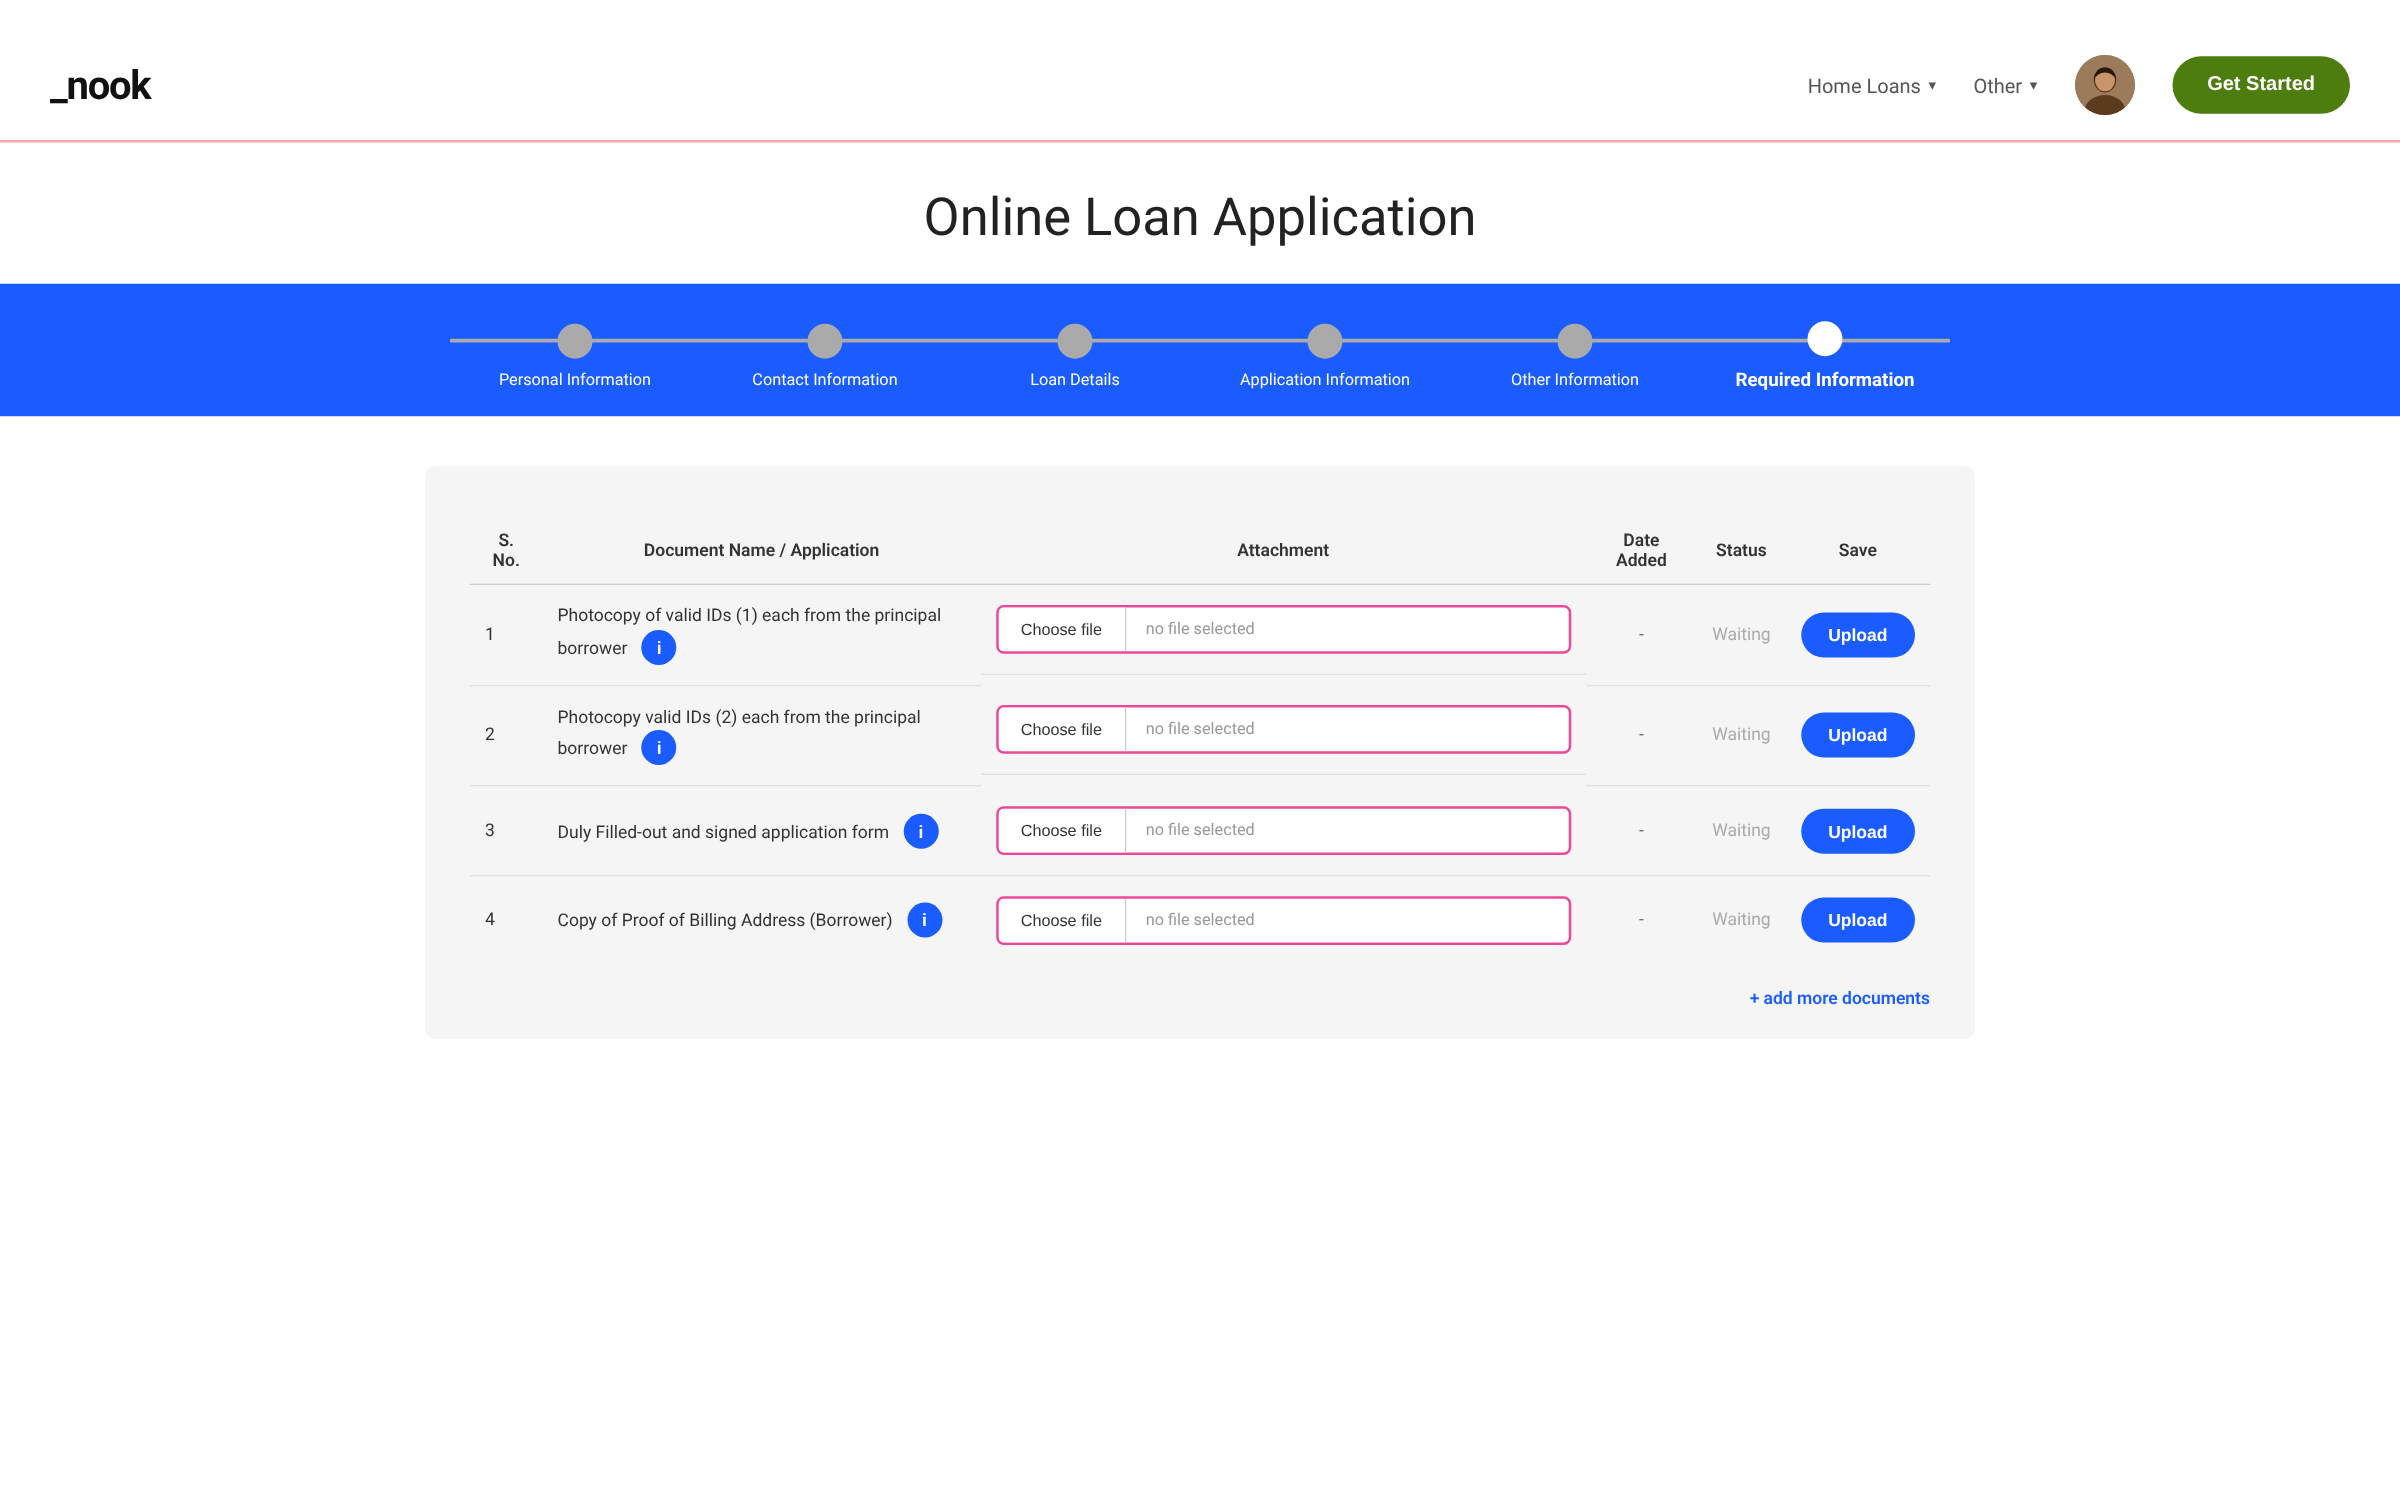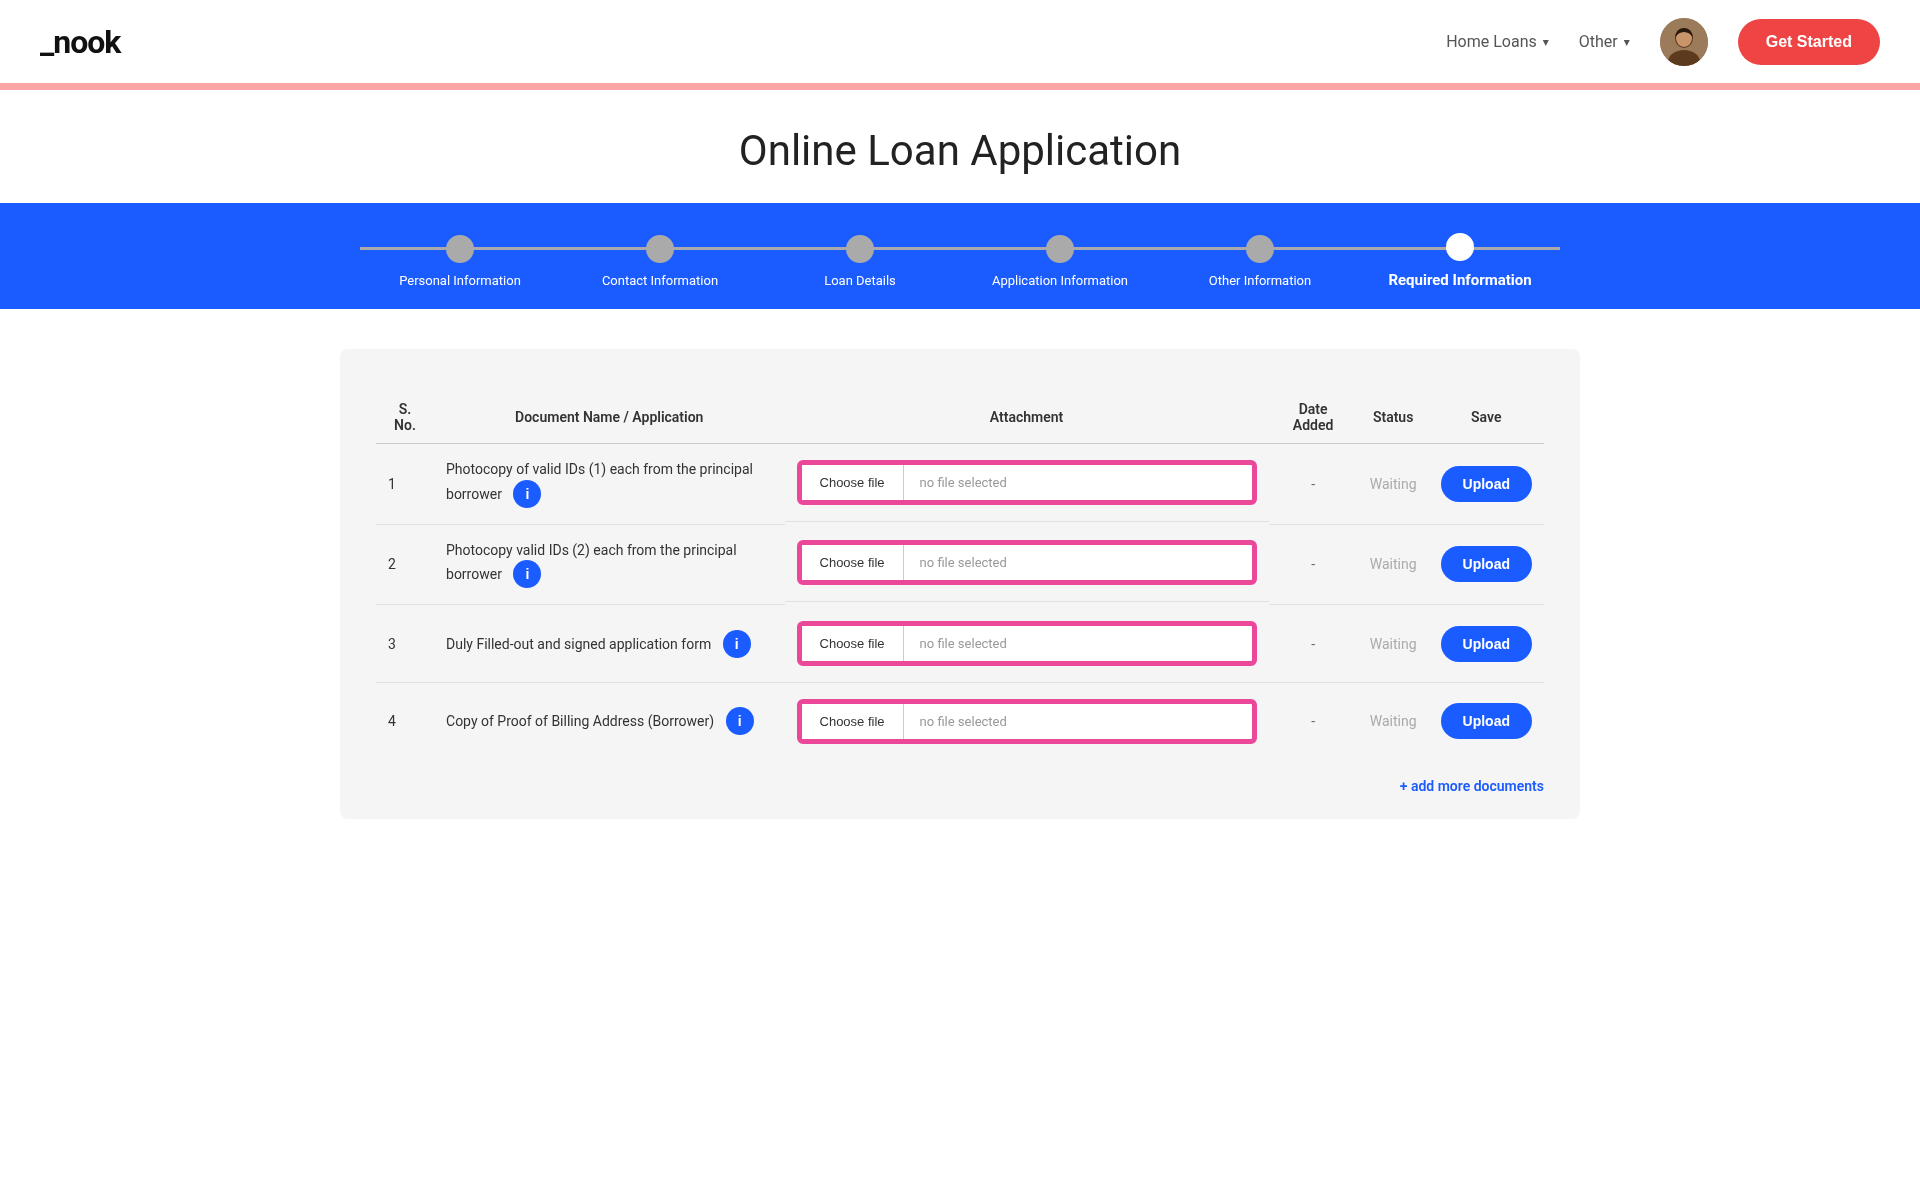--- a/index.html
+++ b/index.html
@@ -1,29 +1,29 @@
 <!DOCTYPE html>
 <html><head>
   <meta charset="utf-8">
   <style>
     * { box-sizing: border-box; margin: 0; padding: 0; }
     body { font-family: -apple-system, BlinkMacSystemFont, 'Segoe UI', Roboto, sans-serif; background: #fff; color: #333; }
 
     
     .navbar {
       display: flex; align-items: center; justify-content: space-between;
-      padding: 0 40px; height: 90px; border-bottom: 7px solid #fca5a5;
+      padding: 0 40px; height: 90px; border-bottom: 2px solid #fca5a5; margin-top: 24px;
     }
     .logo { font-size: 32px; font-weight: 700; color: #111; letter-spacing: -1px; }
     .nav-right { display: flex; align-items: center; gap: 30px; }
     .nav-link { font-size: 16px; color: #555; display: flex; align-items: center; gap: 6px; cursor: pointer; }
     .nav-link .chevron { font-size: 12px; }
     .avatar { width: 48px; height: 48px; border-radius: 50%; background: #8B7355; overflow: hidden; display: flex; align-items: center; justify-content: center; font-size: 20px; }
     .get-started-btn {
-      background: #ef4444; color: #fff; border: none; border-radius: 30px;
+      background: #4d7c0f; color: #fff; border: none; border-radius: 30px;
       padding: 14px 28px; font-size: 16px; font-weight: 600; cursor: pointer;
     }
 
     
     .page-title { text-align: center; padding: 36px 0 0; font-size: 42px; font-weight: 400; color: #222; }
 
     
     .stepper-bar {
       background: #1a5cff; margin-top: 28px; padding: 30px 48px 20px;
     }
@@ -79,21 +79,21 @@
     .doc-name { color: #333; font-size: 14px; max-width: 300px; line-height: 1.4; }
     .info-btn {
       width: 28px; height: 28px; border-radius: 50%; background: #1a5cff;
       color: #fff; font-size: 14px; font-weight: 700; display: inline-flex;
       align-items: center; justify-content: center; cursor: pointer; border: none;
       margin-left: 8px;
     }
     .attachment-cell { display: flex; align-items: center; }
     .file-input-wrapper {
       display: flex; align-items: center;
-      border: 5px solid #ec4899; border-radius: 6px; overflow: hidden;
+      border: 2px solid #ec4899; border-radius: 6px; overflow: hidden;
       background: #fff; width: 460px;
     }
     .choose-file-btn {
       background: #fff; border: none; border-right: 1px solid #ccc;
       padding: 10px 18px; font-size: 13px; cursor: pointer; white-space: nowrap;
       color: #333;
     }
     .file-name-label { padding: 10px 16px; font-size: 13px; color: #999; flex: 1; }
     .date-cell { text-align: center; color: #666; font-size: 14px; }
     .status-cell { color: #aaa; font-size: 14px; }

